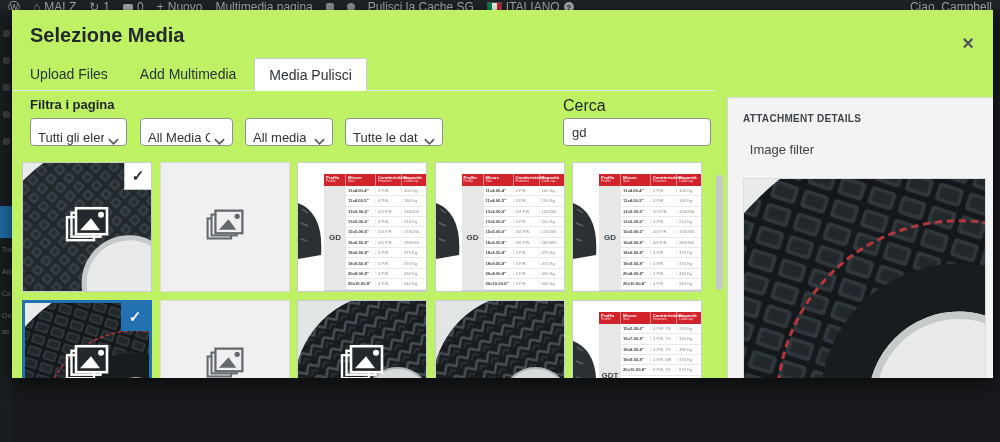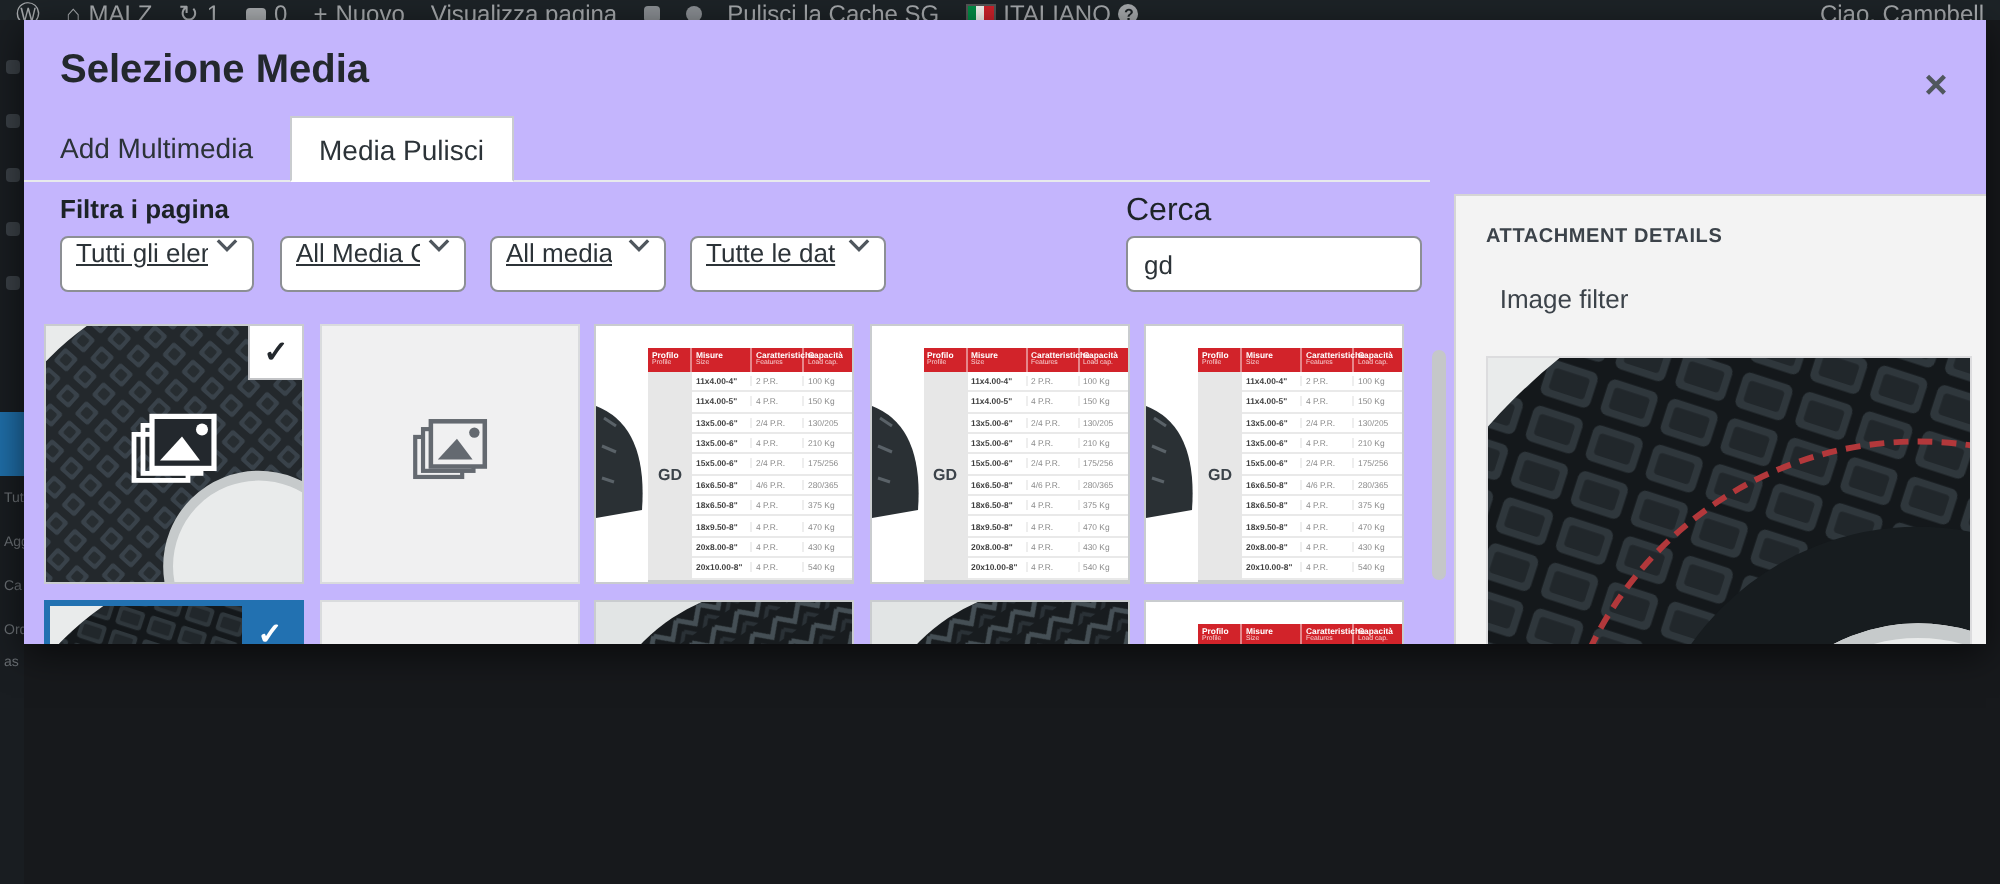--- a/index.html
+++ b/index.html
@@ -22,36 +22,36 @@
            display:inline-flex;align-items:center;justify-content:center;}
   .bar-right{margin-left:auto;}
 
   
   .side-strip{position:absolute;left:0;top:10px;width:12px;height:432px;background:#191d21;overflow:hidden;z-index:1;}
   .side-dot{width:7px;height:7px;margin:20px auto 0;background:#3a4046;border-radius:2px;}
   .side-blue{position:absolute;left:0;top:196px;width:12px;height:32px;background:#1f6ea8;}
   .side-frag{position:absolute;left:2px;font-size:7px;color:#6b7075;overflow:hidden;width:10px;white-space:nowrap;}
 
   
-  .modal{position:absolute;left:12px;top:10px;width:981px;height:312px;background:#c4b5fd;z-index:2;
+  .modal{position:absolute;left:12px;top:10px;width:981px;height:368px;background:#bef264;z-index:2;
          box-shadow:0 5px 18px rgba(0,0,0,.6);overflow:hidden;}
   .modal-title{position:absolute;left:18px;top:14px;font-size:20px;font-weight:600;color:#23282d;}
   .close{position:absolute;right:12px;top:20px;width:26px;height:26px;border:none;background:transparent;
          font-size:20px;font-weight:bold;color:#50575e;cursor:pointer;line-height:26px;text-align:center;padding:0;}
 
   .tabs{position:absolute;left:0;top:48px;width:703px;height:32px;border-bottom:1px solid #e8eaec;
         display:flex;align-items:stretch;}
   .tab{display:flex;align-items:center;padding:0 14px;margin-left:4px;font-size:14px;color:#2c3338;cursor:pointer;}
   .tab.active{background:#fff;border:1px solid #c9cccf;border-bottom:1px solid #fff;margin-bottom:-1px;z-index:1;}
 
   .filter-label{position:absolute;left:18px;top:87px;font-size:13px;font-weight:bold;color:#1d2327;}
   .search-label{position:absolute;left:551px;top:87px;font-size:16px;color:#1d2327;}
   .select{position:absolute;top:108px;height:28px;box-sizing:border-box;border:1px solid #8c8f94;border-radius:4px;
-          background:#fff;display:flex;align-items:flex-start;justify-content:space-between;padding:0 7px;
-          font-size:13px;color:#2c3338;overflow:hidden;white-space:nowrap;cursor:pointer;text-decoration:underline;}
+          background:#fff;display:flex;align-items:flex-end;justify-content:space-between;padding:0 7px;
+          font-size:13px;color:#2c3338;overflow:hidden;white-space:nowrap;cursor:pointer;}
   .select span{overflow:hidden;margin-right:4px;}
   .select svg{flex:0 0 auto;}
   .s1{left:18px;width:97px}.s2{left:128px;width:93px}.s3{left:233px;width:88px}.s4{left:333px;width:98px}
   .search{position:absolute;left:551px;top:108px;width:148px;height:28px;box-sizing:border-box;
           border:1px solid #8c8f94;border-radius:4px;font-size:13px;color:#2c3338;padding:0 8px;
           font-family:"Liberation Sans",sans-serif;}
 
   
   .grid{position:absolute;left:10px;top:152px;width:700px;display:grid;
         grid-template-columns:repeat(5,130px);column-gap:7.5px;row-gap:8px;grid-auto-rows:130px;}
@@ -185,21 +185,21 @@
       </span>
       <span class="bar-item">
         <span class="bubble"></span>
         <span>0</span>
       </span>
       <span class="bar-item">
         <span class="glyph">+</span>
         <span>Nuovo</span>
       </span>
       <span class="bar-item">
-        <span>Visualizza pagina</span>
+        <span>Multimedia pagina</span>
       </span>
       <span class="mini-ic"></span>
       <span class="mini-dot"></span>
       <span class="bar-item">
         <span>Pulisci la Cache SG</span>
       </span>
       <span class="bar-item">
         <span class="flag">
             <i class="g"></i>
             <i class="w"></i>
@@ -226,20 +226,21 @@
     <div class="side-frag" style="top:280px">Ca</div>
     <div class="side-frag" style="top:302px">Ord</div>
     <div class="side-frag" style="top:318px">as</div>
   </div>
 
   <div class="modal">
     <div class="modal-title">Selezione Media</div>
     <button class="close">×</button>
 
     <div class="tabs">
+      <div class="tab">Upload Files</div>
       <div class="tab">Add Multimedia</div>
       <div class="tab active">Media Pulisci</div>
     </div>
 
     <div class="filter-label">Filtra i pagina</div>
 
     <div class="select s1">
       <span>Tutti gli eler</span>
       <svg width="11" height="7" viewBox="0 0 12 7">
           <path d="M1 1 L6 6 L11 1" fill="none" stroke="#50575e" stroke-width="1.8"></path>

